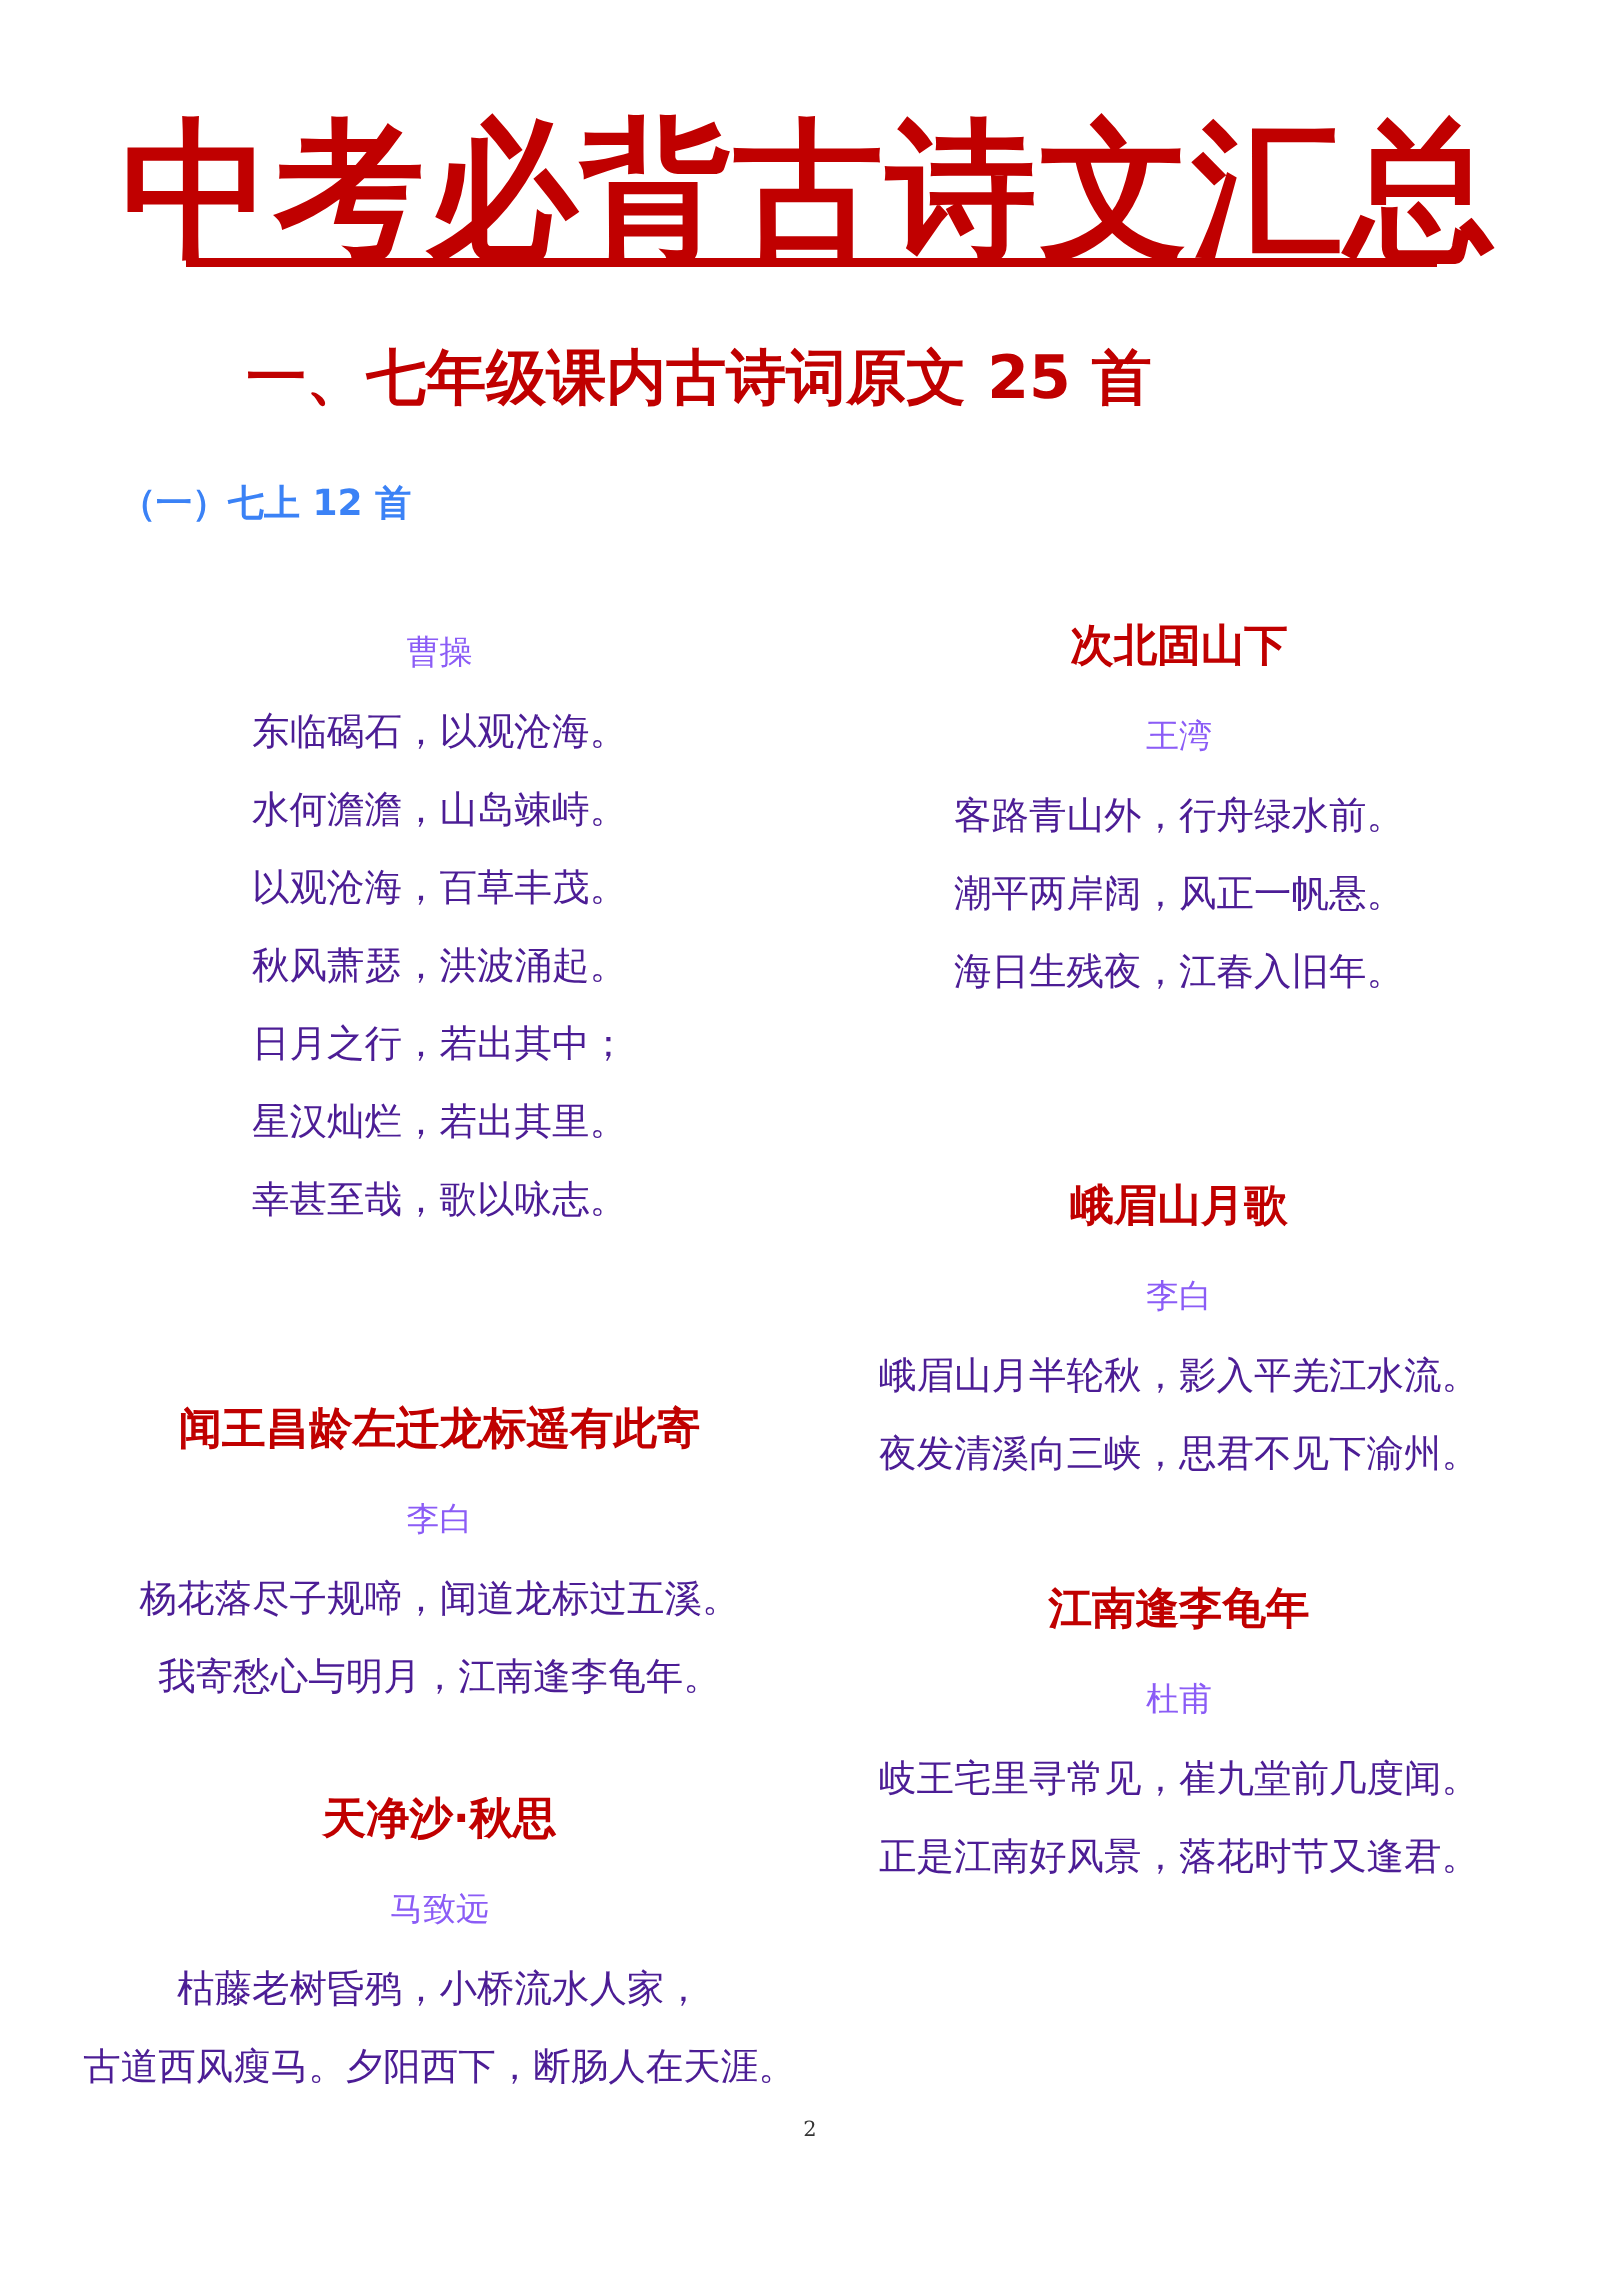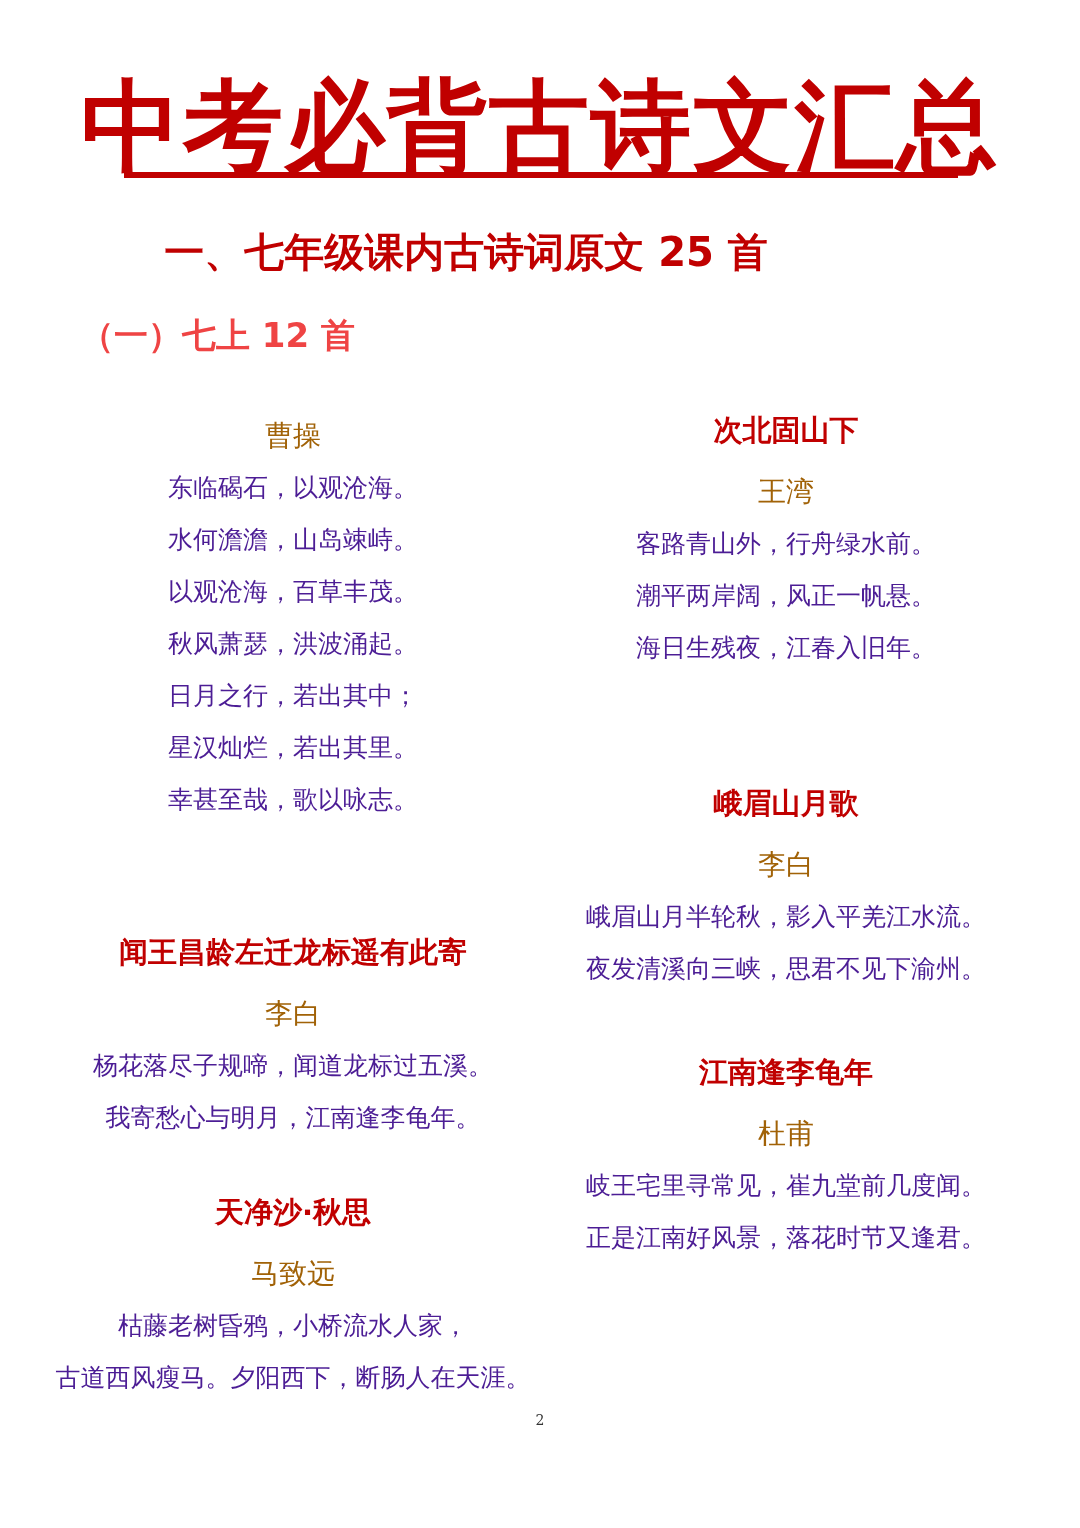--- a/index.html
+++ b/index.html
@@ -43,43 +43,43 @@
       text-align: center;
       font-size: 40px;
       line-height: 54px;
       font-weight: bold;
       color: #c00000;
     }
     .sub-title {
       position: absolute;
       left: 80px;
       top: 312px;
-      font-size: 34px;
+      font-size: 24px;
       line-height: 46px;
       font-weight: bold;
-      color: #ef4444;
+      color: #3b82f6;
     }
     .poem {
       position: absolute;
       text-align: center;
     }
     .poem-title {
       font-size: 29px;
       line-height: 40px;
       font-weight: bold;
       color: #c00000;
       height: 40px;
       margin-bottom: 16px;
       white-space: nowrap;
     }
     .poem-author {
-      font-size: 28px;
+      font-size: 22px;
       line-height: 52px;
       height: 52px;
-      color: #a16207;
+      color: #8b5cf6;
       white-space: nowrap;
     }
     .poem-line {
       font-size: 25px;
       line-height: 52px;
       height: 52px;
       color: #4c1d95;
       white-space: nowrap;
     }
     .page-number {

